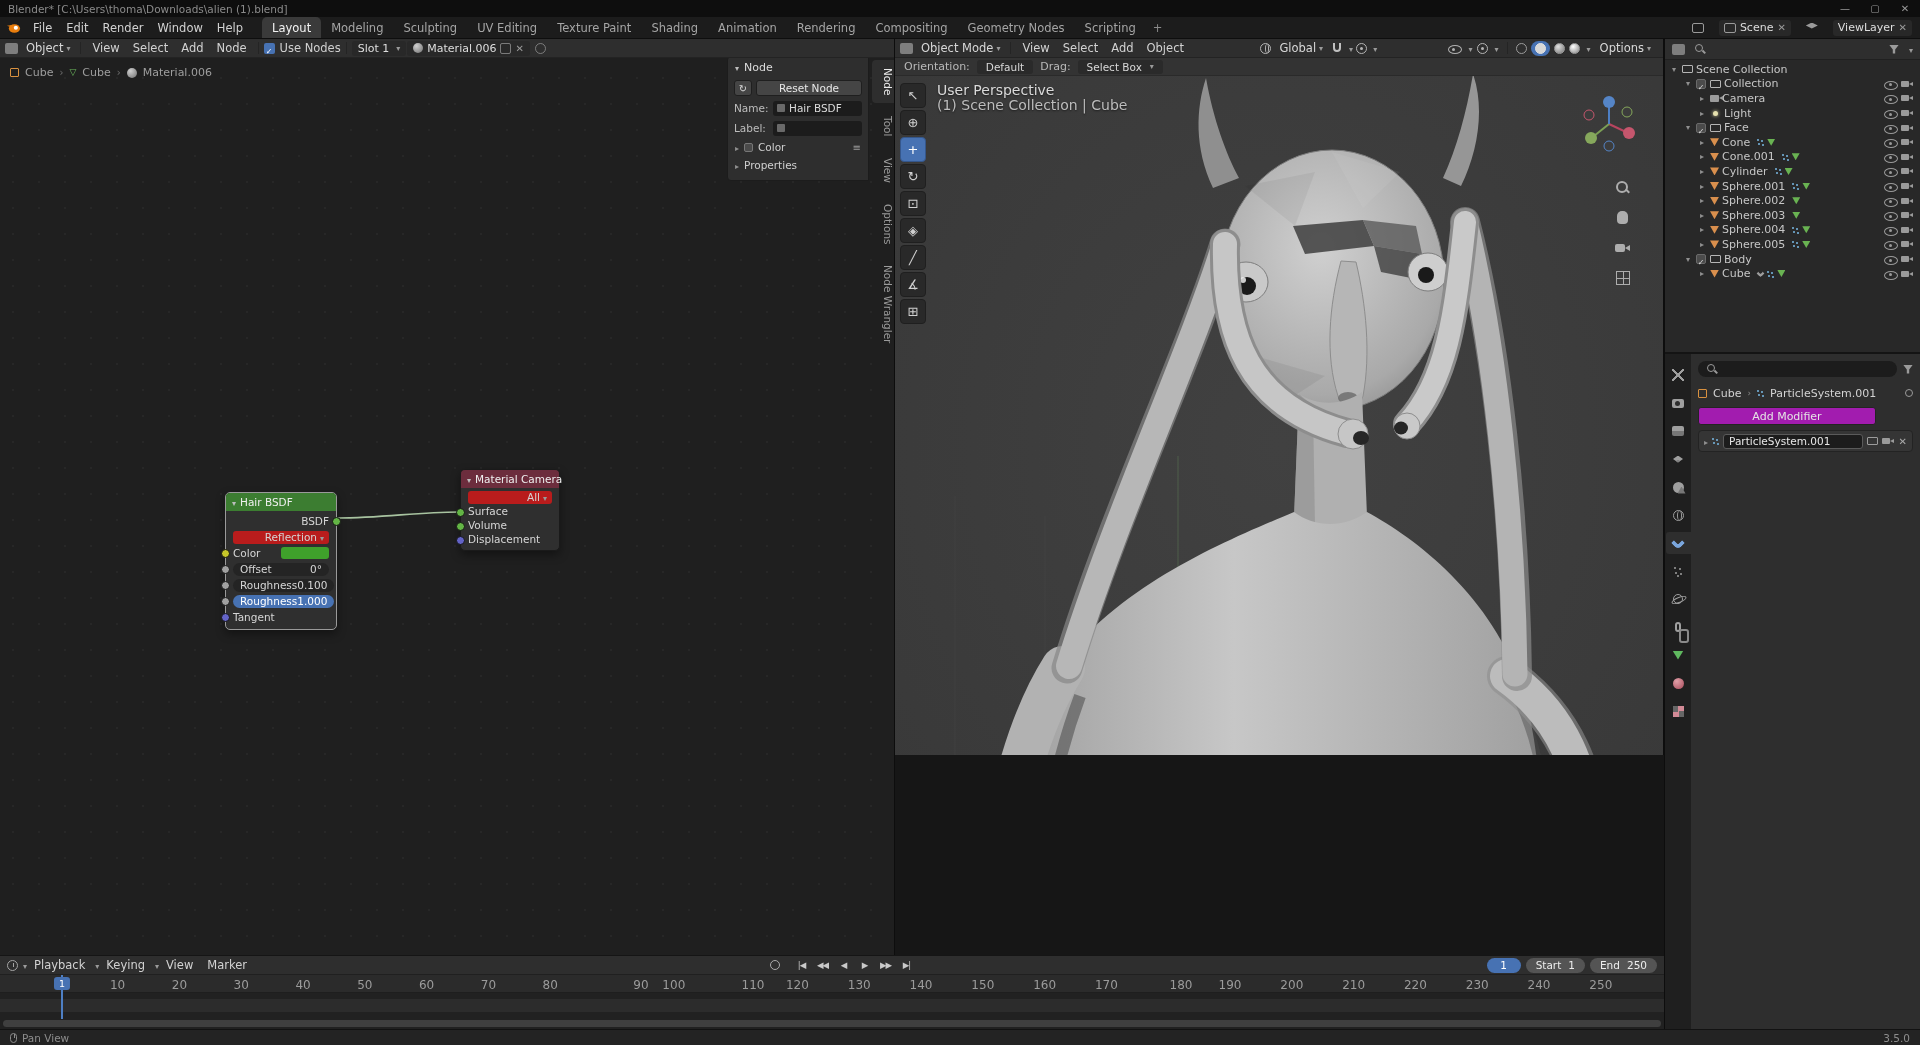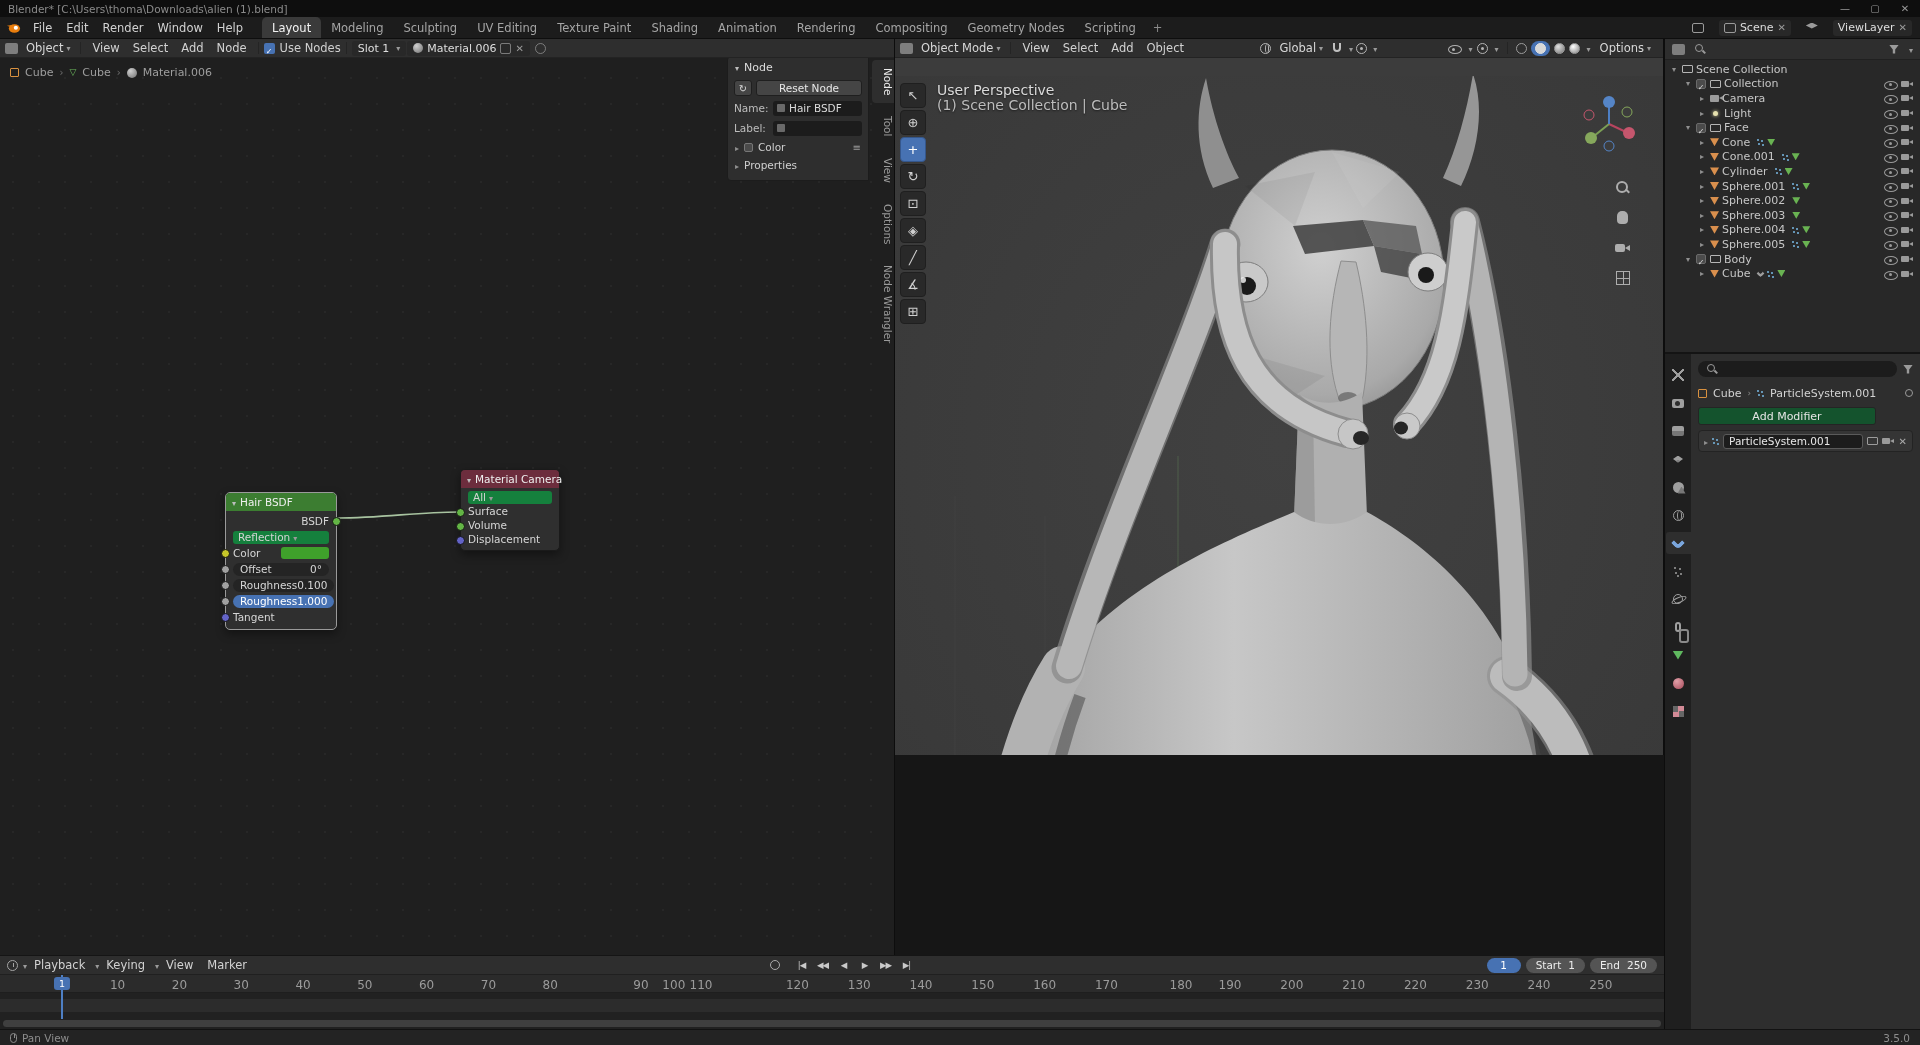--- a/index.html
+++ b/index.html
@@ -54,21 +54,21 @@
   .node-header{height:18px;display:flex;align-items:center;gap:4px;padding:0 6px;border-radius:4px 4px 0 0;color:#efefef;font-size:10.5px;white-space:nowrap}
   #hair-node .node-header{background:#3c7d31}
   #output-node .node-header{background:#6c2d3d}
   .node-body{padding:2px 0 4px}
   .nrow{position:relative;height:16px;display:flex;align-items:center;padding:0 7px;gap:5px}
   #output-node .nrow{height:14px}
   .nrow.out{justify-content:flex-end}
   .sock{position:absolute;width:9px;height:9px;border-radius:50%;border:1px solid #141414}
   .sock.in{left:-5px;top:3.5px}
   .sock.out{right:-5px;top:3.5px}
-  .ndrop{flex:1;background:#15803d;border-radius:3px;height:13px;display:flex;align-items:center;justify-content:flex-start;padding:0 5px;color:#d4d4d4}
+  .ndrop{flex:1;background:#b91c1c;border-radius:3px;height:13px;display:flex;align-items:center;justify-content:flex-end;padding:0 5px;color:#d4d4d4}
   .nfield{flex:1;background:#242424;border-radius:7px;height:13px;display:flex;align-items:center;justify-content:space-between;padding:0 7px}
   .nfield.sel{background:#4772b3;color:#fff}
   .swatch{width:48px;height:12px;border-radius:3px;margin-left:auto}
 
   
   #npanel{position:absolute;right:25px;top:17px;width:142px;background:#2e2e2e;border:1px solid #1c1c1c;border-radius:4px 0 0 4px;z-index:4;padding-bottom:6px}
   .np-sect{display:flex;align-items:center;gap:5px;height:21px;padding:0 7px;font-size:11px;color:#dcdcdc}
   .np-row{display:flex;align-items:center;height:20px;padding:0 6px;gap:4px;font-size:10.5px}
   .np-iconbtn{width:18px;height:16px;background:#454545;border:1px solid #1f1f1f;border-radius:3px;text-align:center;line-height:15px;color:#d8d8d8;font-size:10px}
   .np-iconbtn::after{content:"↻"}
@@ -179,21 +179,21 @@
   .pt-constraints::after{content:'';position:absolute;left:2px;top:5px;width:6px;height:10px;border:2px solid #8a8a8a;border-radius:3px}
   .pt-object-data{width:11px;height:9px;background:#5fb85f;clip-path:polygon(0 0,100% 0,50% 100%)}
   .pt-material{width:11px;height:11px;border-radius:50%;background:radial-gradient(circle at 35% 30%,#e0a0a8,#a84a5a)}
   .pt-texture{width:11px;height:11px;background:conic-gradient(#d28a96 0 25%,#666 0 50%,#d28a96 0 75%,#666 0)}
   #prop-content{flex:1;padding:5px 7px;display:flex;flex-direction:column;gap:5px;min-width:0}
   .prop-search-row{display:flex;align-items:center;gap:6px;height:20px}
   .psearch{flex:1;background:#1c1c1c;border-radius:9px;height:16px;display:flex;align-items:center;gap:6px;padding:0 8px;color:#9a9a9a;font-size:10.5px}
   .prop-crumb{display:flex;align-items:center;gap:6px;font-size:11px;color:#d2d2d2;height:18px}
   .crumb-sep{color:#8a8a8a;font-size:9px}
   .pin{width:8px;height:8px;border:1px solid #9a9a9a;border-radius:50%;margin-left:auto}
-  .addmod{width:178px;height:18px;background:#14532d;border:1px solid #242424;border-radius:3px;display:flex;align-items:center;justify-content:center;color:#e4e4e4;font-size:11px}
+  .addmod{width:178px;height:18px;background:#a21caf;border:1px solid #242424;border-radius:3px;display:flex;align-items:center;justify-content:center;color:#e4e4e4;font-size:11px}
   .mod-row{height:22px;background:#353535;border:1px solid #232323;border-radius:4px;display:flex;align-items:center;gap:4px;padding:0 5px;font-size:10.5px}
   .mod-name{flex:1;background:#1c1c1c;border:1px solid #5a5a5a;border-radius:3px;height:15px;display:flex;align-items:center;padding:0 5px;color:#e8e8e8;min-width:0;overflow:hidden;white-space:nowrap}
   .pi-screen{width:11px;height:8px;border:1px solid #9c9c9c;border-radius:1px}
   .mod-x{color:#aaa;font-size:10px}
 
   
   #timeline{position:absolute;left:0;top:955px;width:1664px;height:74px;background:#262626;border-top:1px solid #151515}
   .tl-header{height:19px;background:#2e2e2e;display:flex;align-items:center;padding:0 7px;font-size:11.5px;color:#cfcfcf;position:relative;border-bottom:1px solid #202020}
   .clockic{width:11px;height:11px;border:1px solid #a5a5a5;border-radius:50%;position:relative;margin-right:2px}
   .clockic::after{content:'';position:absolute;left:4.5px;top:2px;width:1px;height:4px;background:#a5a5a5}
@@ -469,20 +469,30 @@
           <span class="shade solid"></span>
         </span>
       <span class="shade mat"></span>
       <span class="shade rend"></span>
       <span class="caret"></span>
       <span class="dropdown caret">
           <span>Options</span>
         </span>
     </div>
   </div>
+  <div id="tool-settings">
+    <span>Orientation:</span>
+    <span class="ts-field">
+        <span>Default</span>
+      </span>
+    <span>Drag:</span>
+    <span class="ts-field caret">
+        <span>Select Box</span>
+      </span>
+  </div>
 
   <div id="vp-canvas">
     <svg id="scene-svg" width="769" height="879" viewBox="0 0 769 879">
       <defs>
         <radialGradient id="vpbg" cx="50%" cy="42%" r="80%">
           <stop offset="0%" stop-color="#414141"></stop>
             <stop offset="100%" stop-color="#373737"></stop>
         </radialGradient>
         <linearGradient id="bodyg" x1="0" y1="0" x2="1" y2="0">
           <stop offset="0%" stop-color="#9a9a9a"></stop>
@@ -878,21 +888,21 @@
       <span class="tick" style="left: 117.62px;">10</span>
       <span class="tick" style="left: 179.42px;">20</span>
       <span class="tick" style="left: 241.22px;">30</span>
       <span class="tick" style="left: 303.02px;">40</span>
       <span class="tick" style="left: 364.82px;">50</span>
       <span class="tick" style="left: 426.62px;">60</span>
       <span class="tick" style="left: 488.42px;">70</span>
       <span class="tick" style="left: 550.22px;">80</span>
       <span class="tick" style="left: 641px; text-align: right;">90</span>
       <span class="tick" style="left: 673.82px;">100</span>
-      <span class="tick" style="left: 701px;">110</span>
+      <span class="tick" style="left: 753px;">110</span>
       <span class="tick" style="left: 797.42px;">120</span>
       <span class="tick" style="left: 859.22px;">130</span>
       <span class="tick" style="left: 921.02px;">140</span>
       <span class="tick" style="left: 982.82px;">150</span>
       <span class="tick" style="left: 1044.62px;">160</span>
       <span class="tick" style="left: 1106.42px;">170</span>
       <span class="tick" style="left: 1181px;">180</span>
       <span class="tick" style="left: 1230.02px;">190</span>
       <span class="tick" style="left: 1291.82px;">200</span>
       <span class="tick" style="left: 1353.62px;">210</span>

